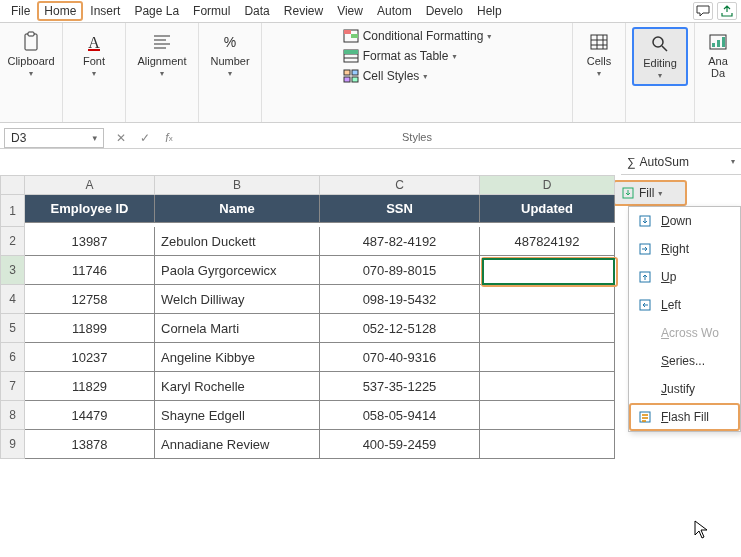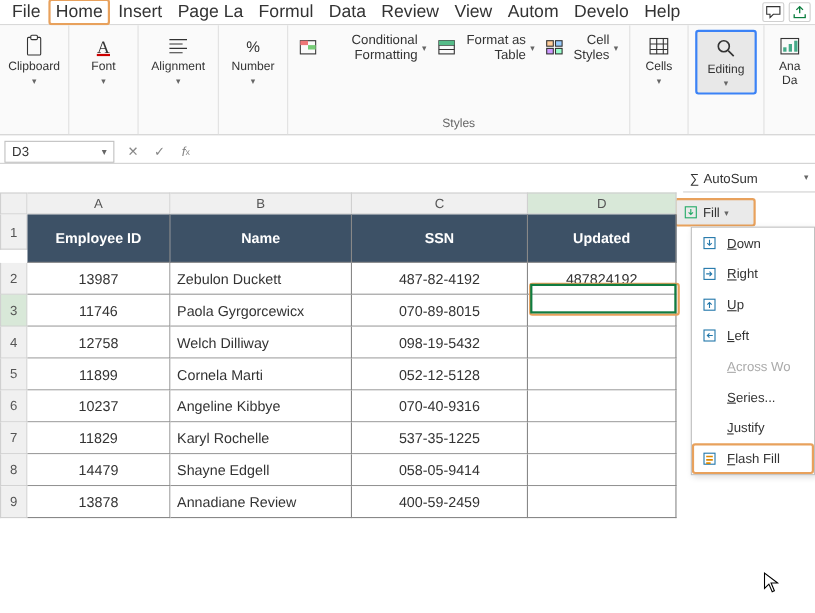--- a/index.html
+++ b/index.html
@@ -1,36 +1,36 @@
 <!DOCTYPE html>
 <html><head>
 <meta charset="utf-8">
 <style>
   * { box-sizing: border-box; margin: 0; padding: 0; }
   body { font-family: "Segoe UI", Arial, sans-serif; font-size: 12px; background: #fff; width: 741px; height: 557px; overflow: hidden; position: relative; color: #333; }
   
   
   .menubar { display: flex; align-items: center; height: 23px; border-bottom: 1px solid #d0d0d0; padding: 0 4px; gap: 0; }
-  .menuitem { padding: 3px 7px; font-size: 16px; cursor: pointer; }
+  .menuitem { padding: 3px 7px; font-size: 12px; cursor: pointer; }
   .menuitem.highlighted { border: 2px solid #e8a15c; border-radius: 3px; padding: 1px 5px; }
   .menubar-right { margin-left: auto; display: flex; gap: 4px; align-items: center; }
   .menubar-icon { width: 20px; height: 18px; display: flex; align-items: center; justify-content: center; border: 1px solid #d0d0d0; border-radius: 2px; }
   
   
   .ribbon { display: flex; height: 100px; border-bottom: 1px solid #d0d0d0; background: #fafafa; position: relative; }
   .rgroup { display: flex; flex-direction: column; border-right: 1px solid #e0e0e0; padding: 4px 6px 2px; align-items: center; }
   .rgroup-body { display: flex; flex: 1; align-items: flex-start; gap: 4px; }
   .rgroup-label { font-size: 11px; color: #666; padding: 2px 0; margin-top: 44px; }
   .big-btn { width: 50px; display: flex; flex-direction: column; align-items: center; gap: 2px; padding: 4px 2px; cursor: pointer; }
   .big-btn.highlighted { background: #e8e8e8; border: 2px solid #3b82f6; border-radius: 3px; }
   .big-btn-icon { width: 22px; height: 22px; display: flex; align-items: center; justify-content: center; }
   .big-btn-label { font-size: 11px; text-align: center; line-height: 1.1; }
   .chev { font-size: 8px; color: #666; }
   .styles-group { flex: 1; }
-  .styles-list { display: flex; flex-direction: row; gap: 2px; text-align: right; }
+  .styles-list { display: flex; flex-direction: column; gap: 2px; text-align: right; }
   .style-item { display: flex; align-items: center; gap: 4px; font-size: 12px; padding: 2px 4px; cursor: pointer; }
   
   
   .formula-row { display: flex; align-items: flex-end; height: 26px; border-bottom: 1px solid #d0d0d0; padding: 0 4px; gap: 6px; }
   .name-box { width: 100px; height: 20px; border: 1px solid #c0c0c0; background: #fff; padding: 0 6px; display: flex; align-items: center; justify-content: space-between; }
   .nb-chev { font-size: 9px; color: #666; }
   .fx-btns { display: flex; gap: 2px; }
   .fx-btn { width: 22px; height: 20px; display: flex; align-items: center; justify-content: center; color: #888; }
   .formula-bar { flex: 1; height: 20px; border: none; }
   
@@ -54,21 +54,21 @@
   .row-header-corner { width: 25px; height: 20px; background: #f0f0f0; border: 1px solid #d0d0d0; }
   .col-header { height: 20px; background: #f0f0f0; border: 1px solid #d0d0d0; border-left: none; display: flex; align-items: center; justify-content: center; font-size: 12px; color: #555; }
   .col-A { width: 130px; } .col-B { width: 165px; } .col-C { width: 160px; } .col-D { width: 135px; }
   .col-header.sel { background: #d8e8d8; }
   
   .datarow { display: flex; }
   .row-header { width: 25px; background: #f0f0f0; border: 1px solid #d0d0d0; border-top: none; display: flex; align-items: center; justify-content: center; font-size: 12px; color: #555; }
   .row-header.sel { background: #d8e8d8; }
   .cell { border: 1px solid #888; border-top: none; border-left: none; display: flex; align-items: center; padding: 0 6px; font-size: 13px; background: #fff; }
   .datarow .cell:first-of-type { border-left: 1px solid #888; }
-  .hrow .cell { background: #3d5166; color: #fff; font-weight: bold; justify-content: center; height: 44px; }
+  .hrow .cell { background: #3d5166; color: #fff; font-weight: bold; justify-content: center; height: 28px; }
   .drow .cell { height: 29px; }
   .cell.center { justify-content: center; }
   
   .selected-cell { position: absolute; border: 2px solid #e8a15c; border-radius: 3px; pointer-events: none; }
   .active-border { border: 2px solid #107c41; position: absolute; pointer-events: none; }
   
   
   svg { display: block; }
 </style>
 </head>

